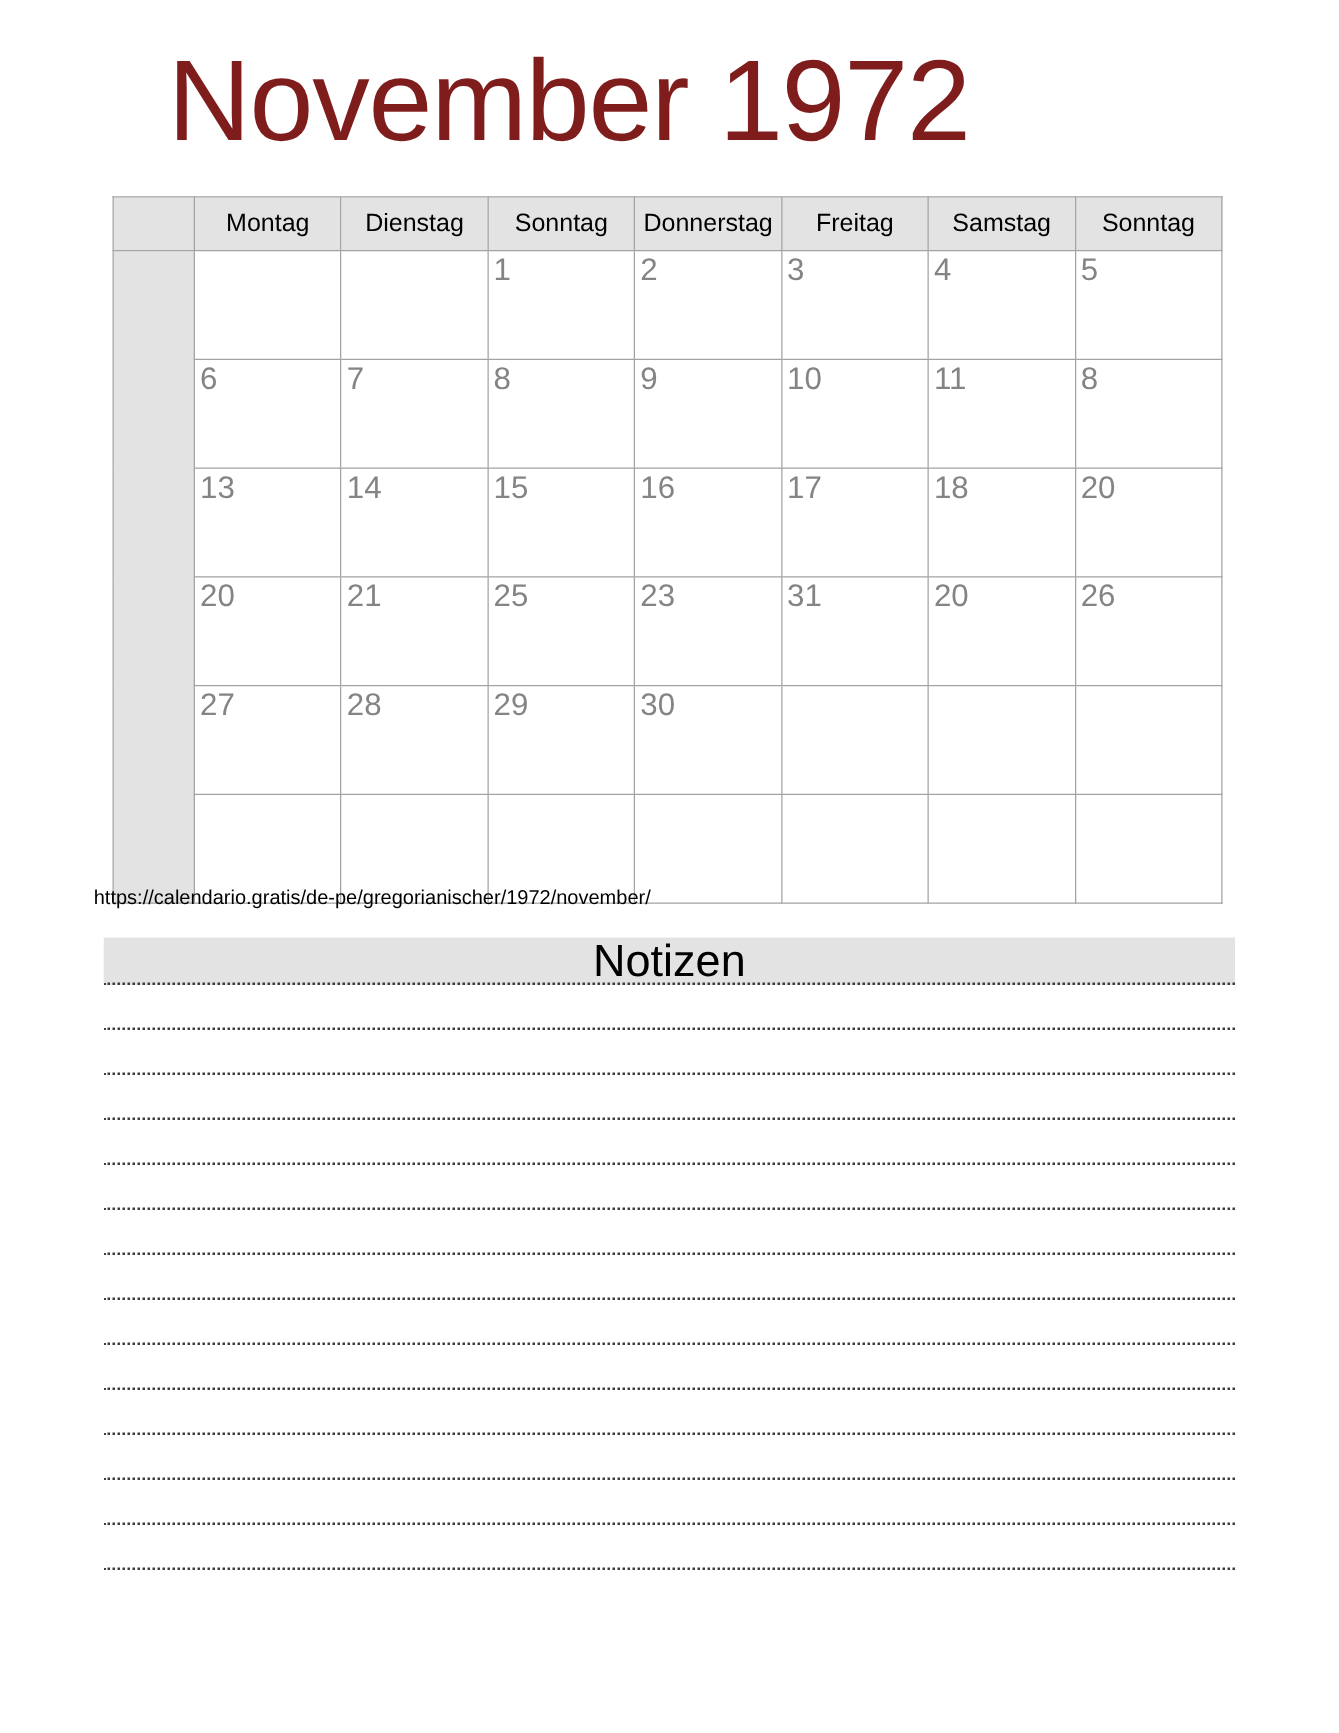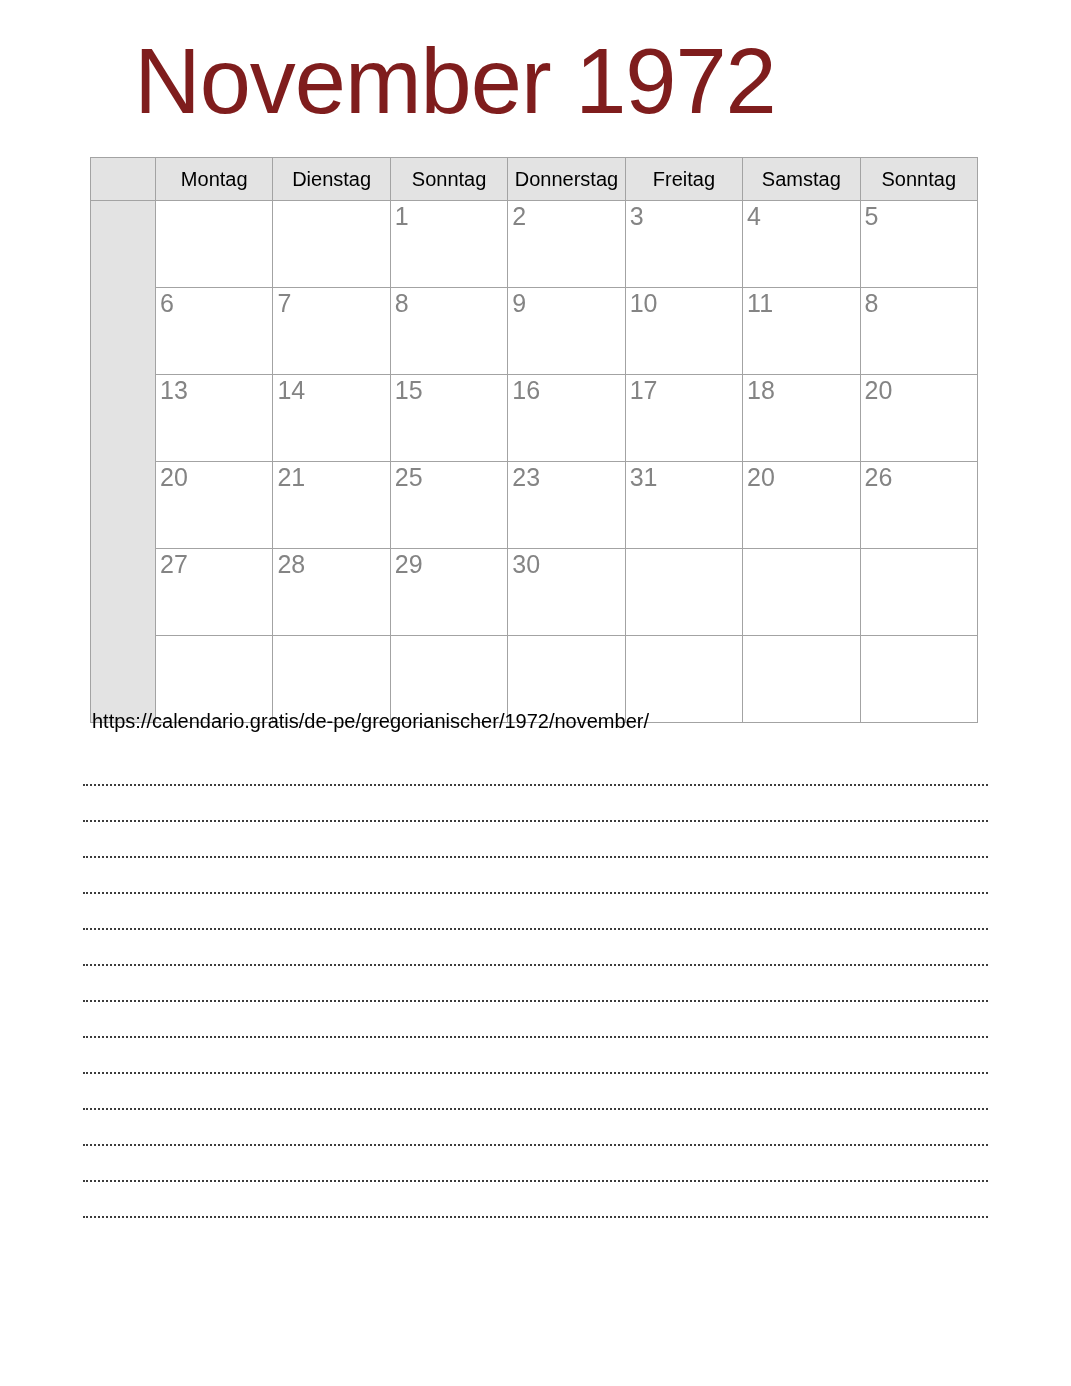--- a/index.html
+++ b/index.html
@@ -70,22 +70,22 @@
     line-height: 1.05;
     color: var(--day-number, #848484);
     padding: 2px 2px 0 4px;
     overflow: hidden;
   }
 
   
   .source-url {
     position: absolute;
     top: 710px;
-    left: 92px;
-    font-size: 20px;
+    left: 75px;
+    font-size: 16px;
     line-height: 1.15;
     color: #000;
     white-space: nowrap;
   }
 
   
   .notes {
     position: absolute;
     top: 750px;
     left: 83px;
@@ -181,20 +181,21 @@
           <td class="day"></td>
           <td class="day"></td>
           <td class="day"></td>
         </tr>
       </tbody>
   </table>
 
   <div class="source-url">https://calendario.gratis/de-pe/gregorianischer/1972/november/</div>
 
   <div class="notes">
+    <div class="notes-header">Notizen</div>
     <div>
         <div class="note-line"></div>
         <div class="note-line"></div>
         <div class="note-line"></div>
         <div class="note-line"></div>
         <div class="note-line"></div>
         <div class="note-line"></div>
         <div class="note-line"></div>
         <div class="note-line"></div>
         <div class="note-line"></div>

